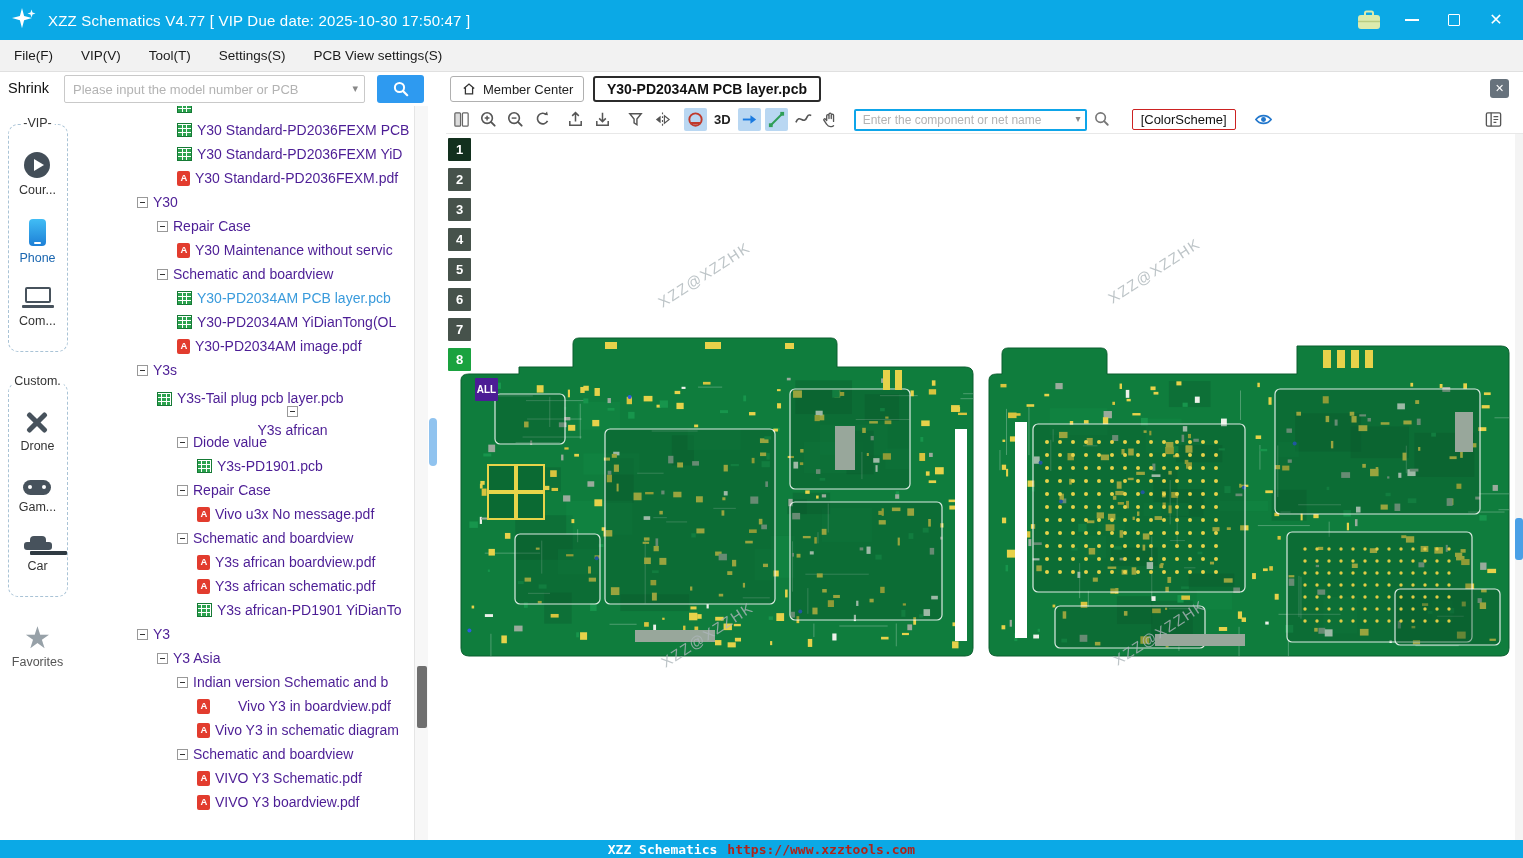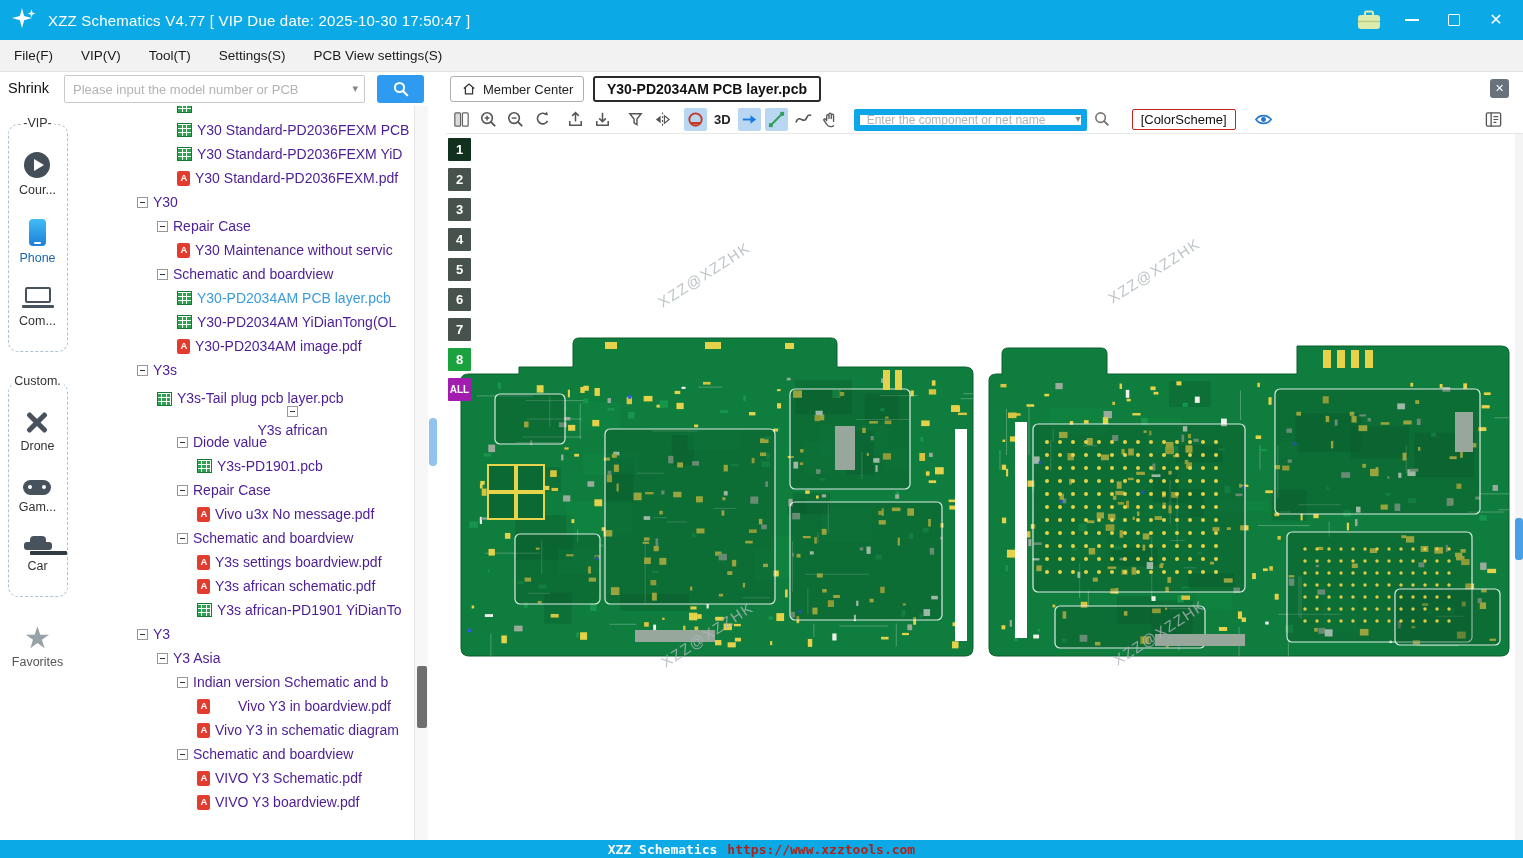--- a/index.html
+++ b/index.html
@@ -36,21 +36,21 @@
   .hdr-close{position:absolute;right:14px;top:7px;width:19px;height:19px;background:#67727c;border-radius:3px;color:#fff;font-size:11px;display:flex;align-items:center;justify-content:center}
 
   
   .toolbar{position:absolute;left:446px;top:106px;width:1077px;height:28px;background:#fff;border-bottom:1px solid #e8e8e8;display:flex;align-items:center;padding-left:4px}
   .tbi{width:23px;height:23px;display:flex;align-items:center;justify-content:center;margin-right:4px;flex:none;border-radius:2px}
   .tbi.sel{background:#b9d7f2}
   .tbi svg{width:19px;height:19px}
   .gap8{margin-right:10px}
   .threed{font-size:13px;font-weight:bold;color:#222;margin:0 7px 0 3px}
   .comp-wrap{position:relative;width:233px;height:22px;margin-left:8px;flex:none}
-  .comp-input{width:100%;height:100%;border:6px solid #0ea5e9;border-radius:2px;padding:0 20px 0 7px;font-size:12px;color:#ef4444;outline:none;font-family:inherit}
+  .comp-input{width:100%;height:100%;border:2px solid #0ea5e9;border-radius:2px;padding:0 20px 0 7px;font-size:12px;color:#ef4444;outline:none;font-family:inherit}
   .comp-input::placeholder{color:#b3b3b3}
   .comp-caret{position:absolute;right:6px;top:4px;font-size:10px;color:#888}
   .colorscheme{margin-left:14px;border:1px solid #cc2222;border-radius:2px;padding:2px 8px;font-size:13px;color:#111;background:#fff;flex:none}
   .eye{margin-left:16px}
   .panel-icon{margin-left:auto;margin-right:18px}
 
   
   .sidebar{position:absolute;left:0;top:106px;width:75px;height:734px;background:#fff;padding-top:6px}
   .vip-box{width:60px;margin:12px auto 0;padding:16px 0 12px;display:flex;flex-direction:column;align-items:center;border:1.5px dashed #a9c3d6;border-radius:10px;position:relative}
   .vip-box.custom{margin-top:30px}
@@ -388,21 +388,21 @@
       <div class="tree-row" style="padding-left: 122px;">
         <span class="icon-pdf"></span>
         <span class="tree-label">Vivo u3x No message.pdf</span>
       </div>
       <div class="tree-row" style="padding-left: 102px;">
         <span class="minus-box"></span>
         <span class="tree-label">Schematic and boardview</span>
       </div>
       <div class="tree-row" style="padding-left: 122px;">
         <span class="icon-pdf"></span>
-        <span class="tree-label">Y3s settings boardview.pdf</span>
+        <span class="tree-label">Y3s african boardview.pdf</span>
       </div>
       <div class="tree-row" style="padding-left: 122px;">
         <span class="icon-pdf"></span>
         <span class="tree-label">Y3s african schematic.pdf</span>
       </div>
       <div class="tree-row" style="padding-left: 122px;">
         <span class="icon-pcb"></span>
         <span class="tree-label">Y3s african-PD1901 YiDianTo</span>
       </div>
       <div class="tree-row" style="padding-left: 62px;">
@@ -1363,21 +1363,21 @@
   </svg>
   <div class="layer-strip" id="layer-strip">
       <div class="layer-btn" style="background: rgb(18, 48, 30);">1</div>
       <div class="layer-btn" style="background: rgb(70, 82, 75);">2</div>
       <div class="layer-btn" style="background: rgb(70, 82, 75);">3</div>
       <div class="layer-btn" style="background: rgb(70, 82, 75);">4</div>
       <div class="layer-btn" style="background: rgb(70, 82, 75);">5</div>
       <div class="layer-btn" style="background: rgb(70, 82, 75);">6</div>
       <div class="layer-btn" style="background: rgb(70, 82, 75);">7</div>
       <div class="layer-btn" style="background: rgb(26, 162, 63);">8</div>
-      <div class="layer-btn" style="background: #a21caf;">ALL</div>
+      <div class="layer-btn" style="background: #4c1d95; margin-left: 27px;">ALL</div>
     </div>
   <span class="wm" style="left:205px;top:132px">XZZ@XZZHK</span>
   <span class="wm" style="left:655px;top:128px">XZZ@XZZHK</span>
   <span class="wm" style="left:208px;top:492px">XZZ@XZZHK</span>
   <span class="wm" style="left:660px;top:490px">XZZ@XZZHK</span>
   <div class="canv-scroll">
     <div class="canv-thumb"></div>
   </div>
 </div>
 

